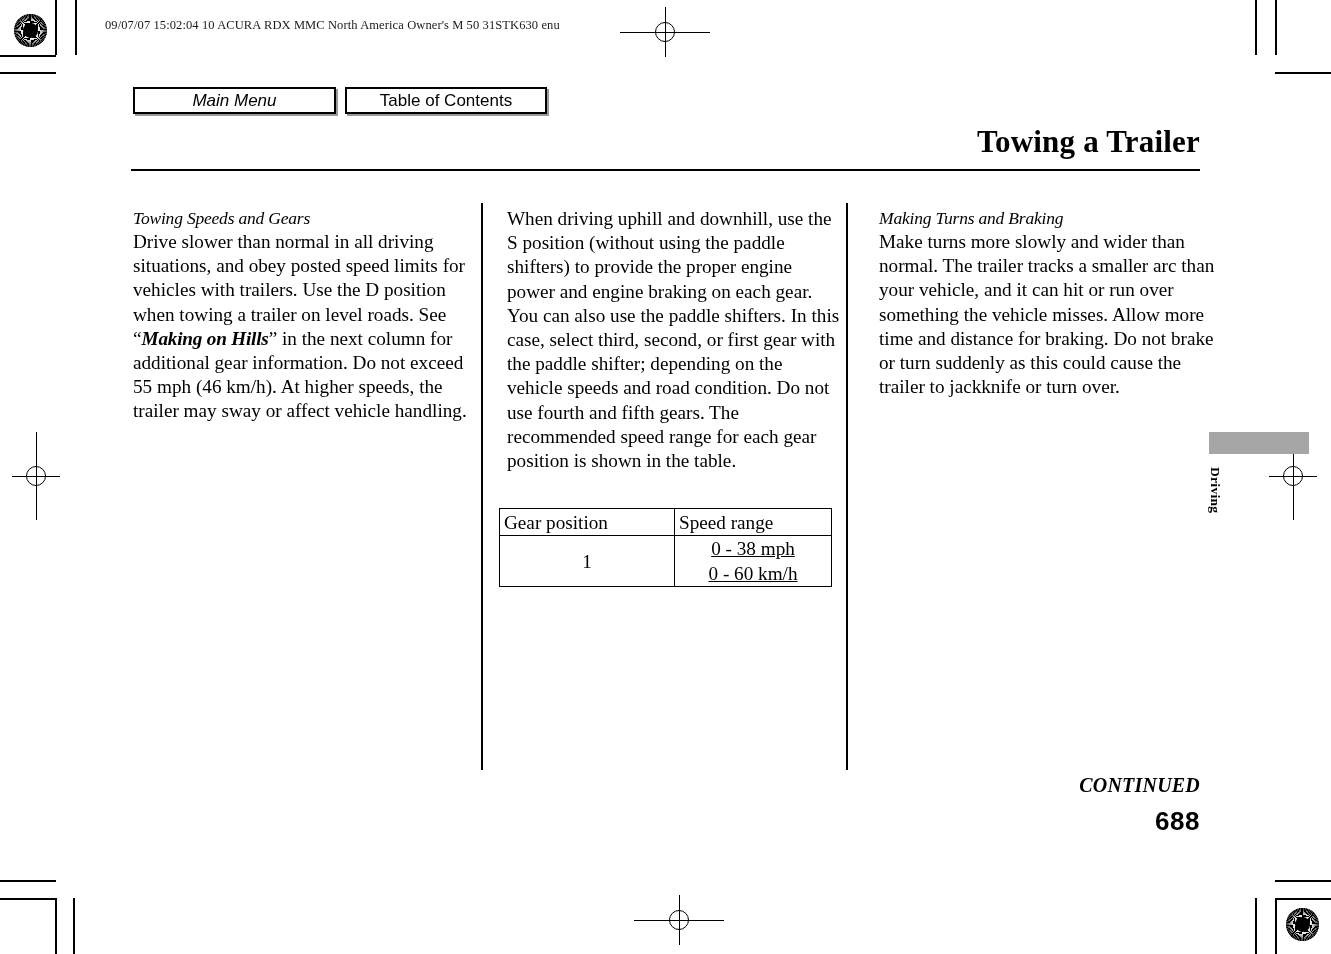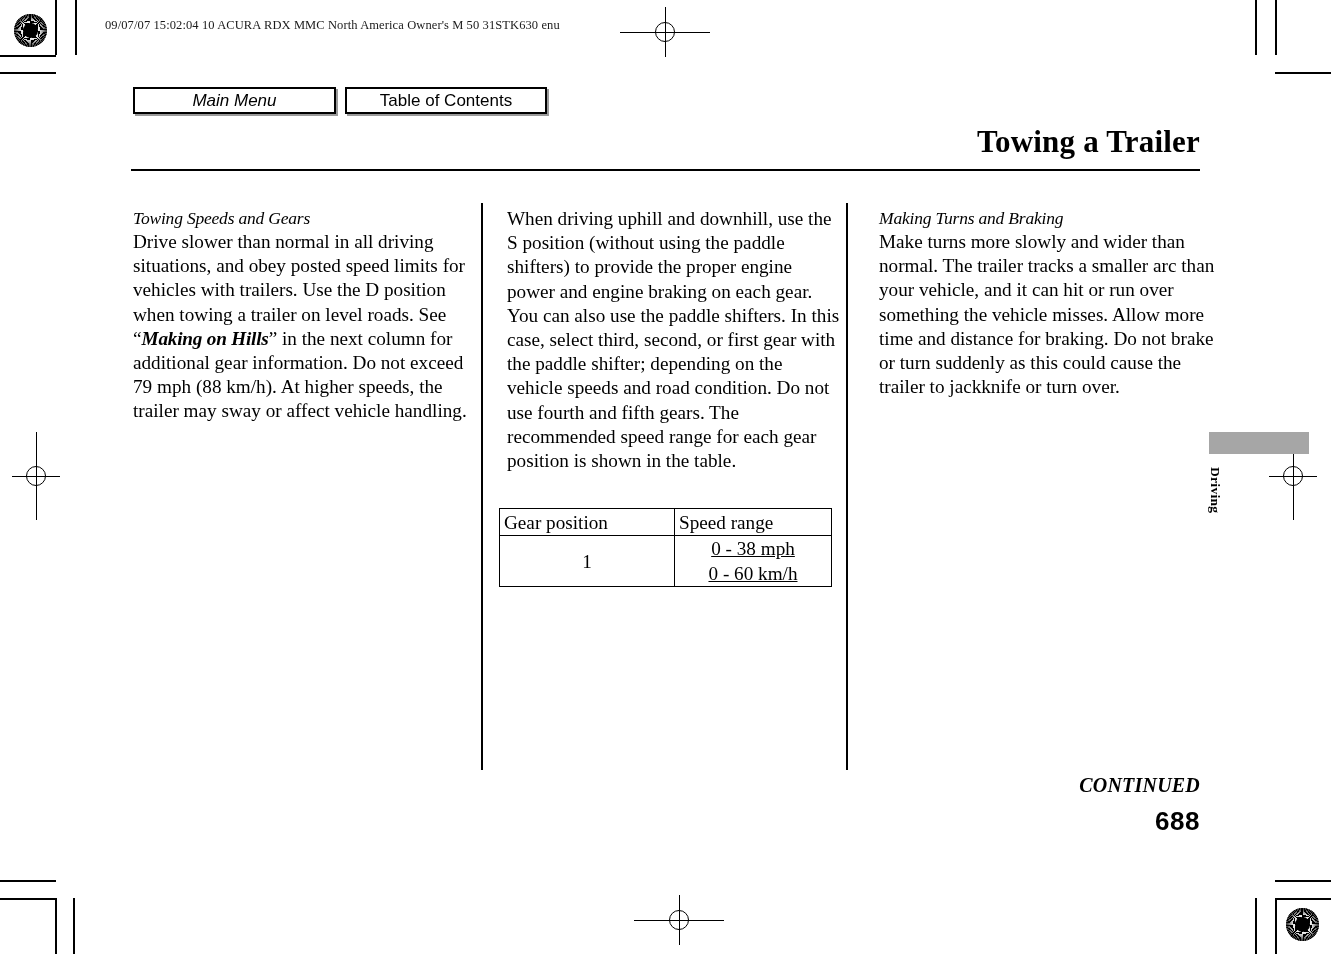--- a/index.html
+++ b/index.html
@@ -255,21 +255,21 @@
 <div class="navbtn" id="btn-toc">Table of Contents</div>
 
 <div class="page-title">Towing a Trailer</div>
 <div class="title-rule"></div>
 
 <div class="col-div" id="div-1"></div>
 <div class="col-div" id="div-2"></div>
 
 <div class="col" id="col-1">
   <h3>Towing Speeds and Gears</h3>
-  <p><span>Drive slower than normal in all driving situations, and obey posted speed limits for vehicles with trailers. Use the D position when towing a trailer on level roads. See “</span><span class="em">Making on Hills</span><span>” in the next column for additional gear information. Do not exceed 79 mph (88 km/h). At higher speeds, the trailer may sway or affect vehicle handling.</span></p>
+  <p><span>Drive slower than normal in all driving situations, and obey posted speed limits for vehicles with trailers. Use the D position when towing a trailer on level roads. See “</span><span class="em">Making on Hills</span><span>” in the next column for additional gear information. Do not exceed 55 mph (46 km/h). At higher speeds, the trailer may sway or affect vehicle handling.</span></p>
 </div>
 
 <div class="col" id="col-2">
   <p>When driving uphill and downhill, use the S position (without using the paddle shifters) to provide the proper engine power and engine braking on each gear. You can also use the paddle shifters. In this case, select third, second, or first gear with the paddle shifter; depending on the vehicle speeds and road condition. Do not use fourth and fifth gears. The recommended speed range for each gear position is shown in the table.</p>
 </div>
 
 <table class="gear-table">
   <thead>
     <tr>
       <th class="c-pos" style="text-align:left;">Gear position</th>

